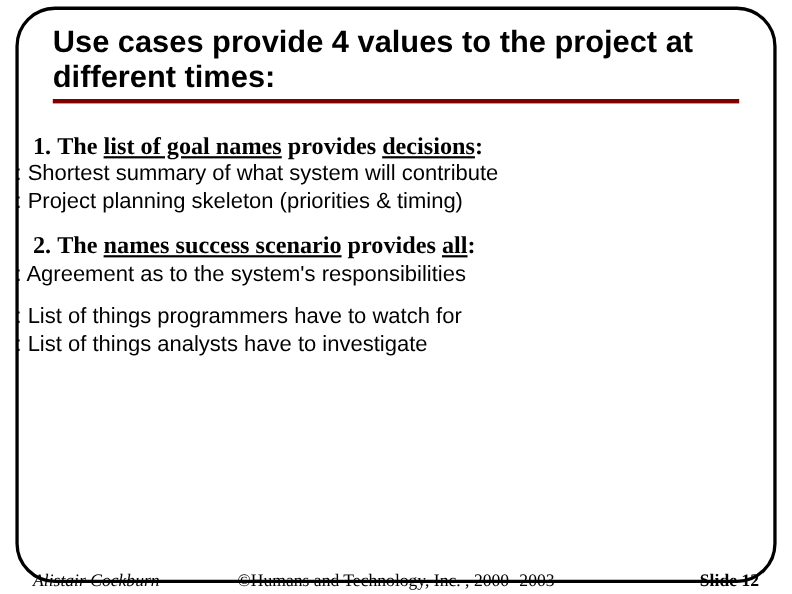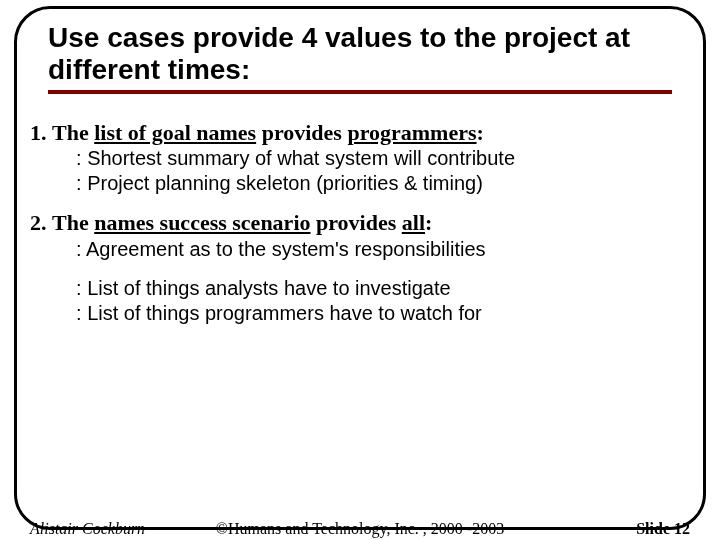--- a/index.html
+++ b/index.html
@@ -65,21 +65,20 @@
     font-weight: 700;
   }
   .lead .ul {
     text-decoration: underline;
     text-align: center;
   }
   .sub {
     font-family: Arial, Helvetica, sans-serif;
     font-size: 20px;
     line-height: 1.25;
-    margin-left: 62px;
     text-indent: -16px;
   }
   .sub::before {
     content: ": ";
   }
   .footer {
     position: absolute;
     left: 30px;
     right: 30px;
     bottom: 0px;
@@ -117,37 +116,37 @@
   <div class="title-block">
     <div class="title">Use cases provide 4 values to the project at different times:</div>
     <hr class="title-rule">
   </div>
 
   <div class="body">
 
     <div class="item">
       <div class="lead">
         <span class="num">1.</span>
-        <span class="bold">The </span><span class="bold ul">list of goal names</span><span class="bold"> provides </span><span class="bold ul">programmers</span><span class="bold">:</span>
+        <span class="bold">The </span><span class="bold ul">list of goal names</span><span class="bold"> provides </span><span class="bold ul">decisions</span><span class="bold">:</span>
       </div>
       <div class="sub">Shortest summary of what system will contribute</div>
       <div class="sub">Project planning skeleton (priorities &amp; timing)</div>
     </div>
 
     <div class="item">
       <div class="lead">
         <span class="num">2.</span>
         <span class="bold">The </span><span class="bold ul">names success scenario</span><span class="bold"> provides </span><span class="bold ul">all</span><span class="bold">:</span>
       </div>
       <div class="sub">Agreement as to the system's responsibilities</div>
     </div>
 
     <div class="item">
+      <div class="sub">List of things programmers have to watch for</div>
       <div class="sub">List of things analysts have to investigate</div>
-      <div class="sub">List of things programmers have to watch for</div>
     </div>
 
 
   </div>
 
   <div class="footer">
     <span class="author">Alistair Cockburn</span>
     <span class="copyright">©Humans and Technology, Inc. , 2000 -2003</span>
     <span class="slidenum">Slide 12</span>
   </div>

